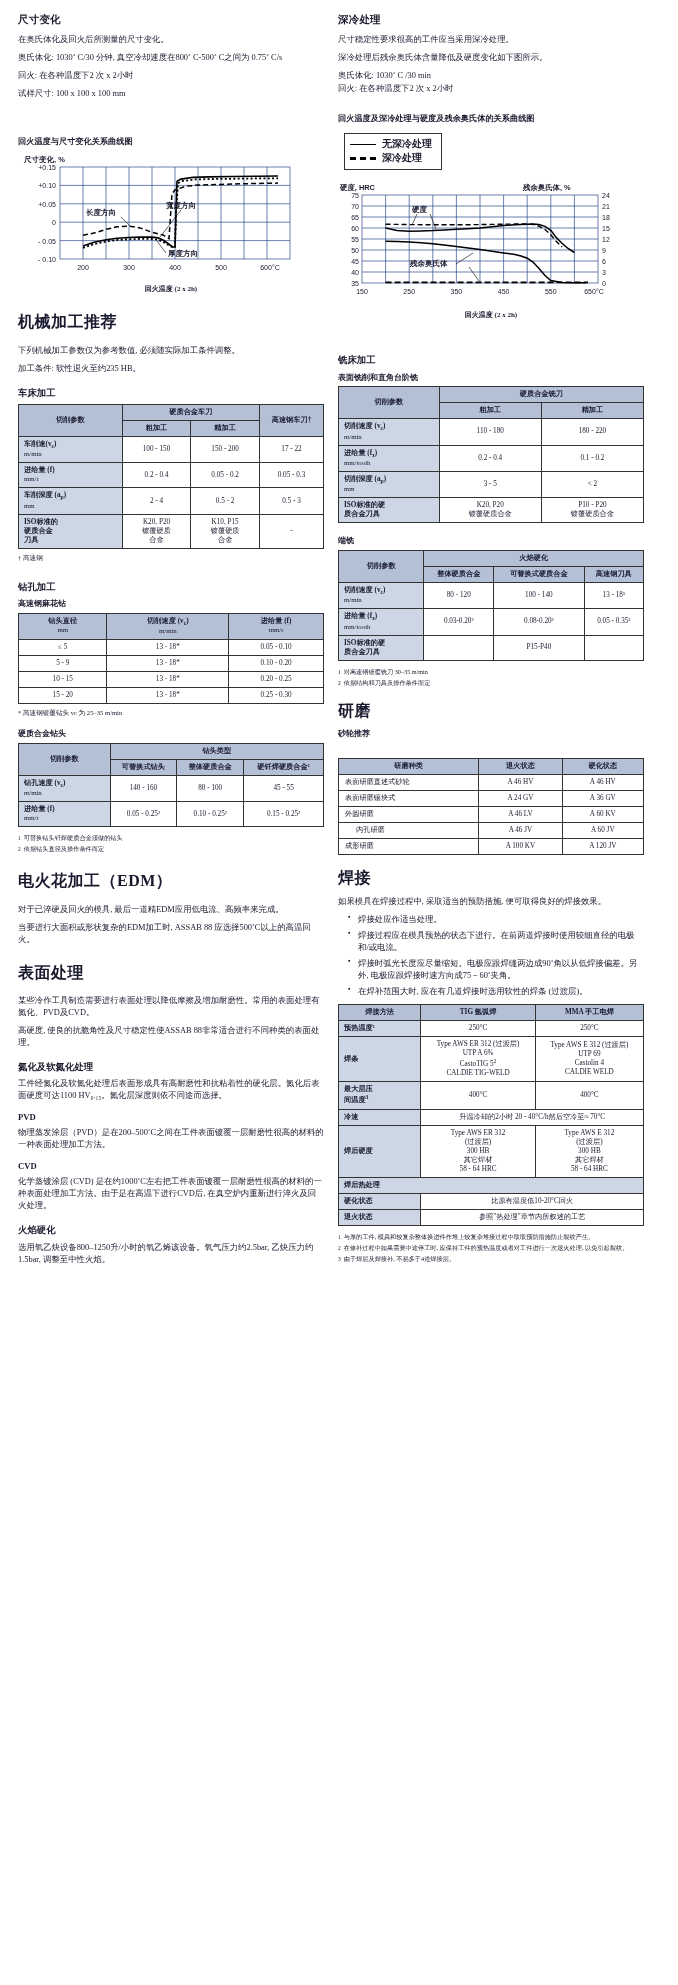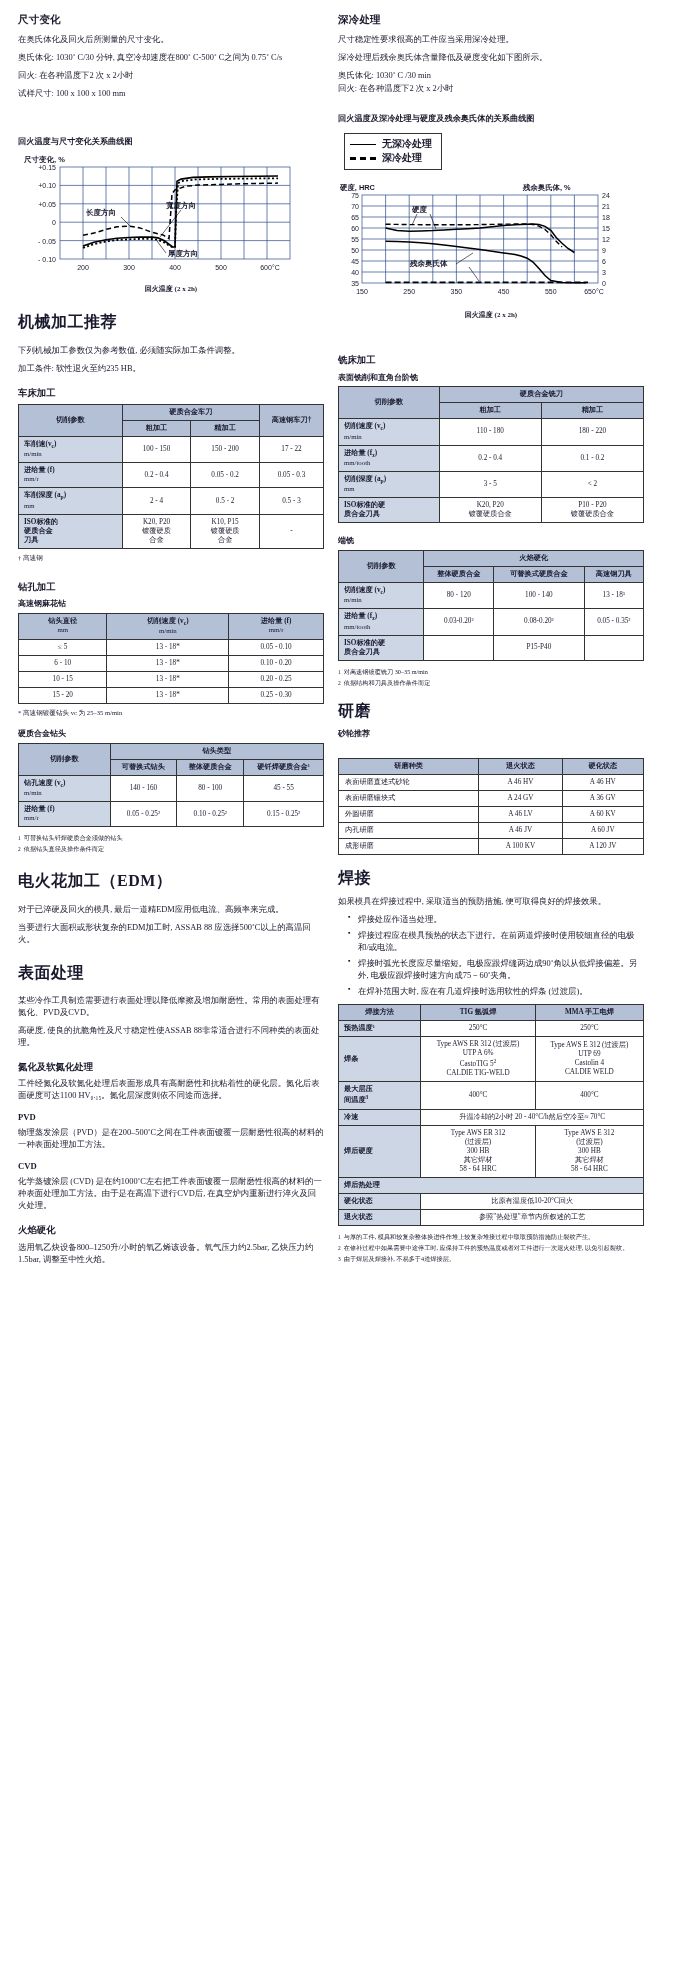--- a/index.html
+++ b/index.html
@@ -179,21 +179,21 @@
         <th>钻头直径<br><span class="unit">mm</span></th>
         <th>切削速度 (v<sub>c</sub>)<br><span class="unit">m/min</span></th>
         <th>进给量 (f)<br><span class="unit">mm/r</span></th>
       </tr>
       <tr>
         <td>≤ 5</td>
         <td>13 - 18*</td>
         <td>0.05 - 0.10</td>
       </tr>
       <tr>
-        <td>6 - 10</td>
+        <td>5 - 9</td>
         <td>13 - 18*</td>
         <td>0.10 - 0.20</td>
       </tr>
       <tr>
         <td>10 - 15</td>
         <td>13 - 18*</td>
         <td>0.20 - 0.25</td>
       </tr>
       <tr>
         <td>15 - 20</td>
@@ -457,21 +457,21 @@
         <td style="text-align:left;padding-left:6px">表面研磨镶块式</td>
         <td>A 24 GV</td>
         <td>A 36 GV</td>
       </tr>
       <tr>
         <td style="text-align:left;padding-left:6px">外圆研磨</td>
         <td>A 46 LV</td>
         <td>A 60 KV</td>
       </tr>
       <tr>
-        <td style="text-align:left;padding-left:6px">内孔研磨</td>
+        <td style="text-align:left;padding-left:17px">内孔研磨</td>
         <td>A 46 JV</td>
         <td>A 60 JV</td>
       </tr>
       <tr>
         <td style="text-align:left;padding-left:6px">成形研磨</td>
         <td>A 100 KV</td>
         <td>A 120 JV</td>
       </tr>
     </tbody>
       </table>

